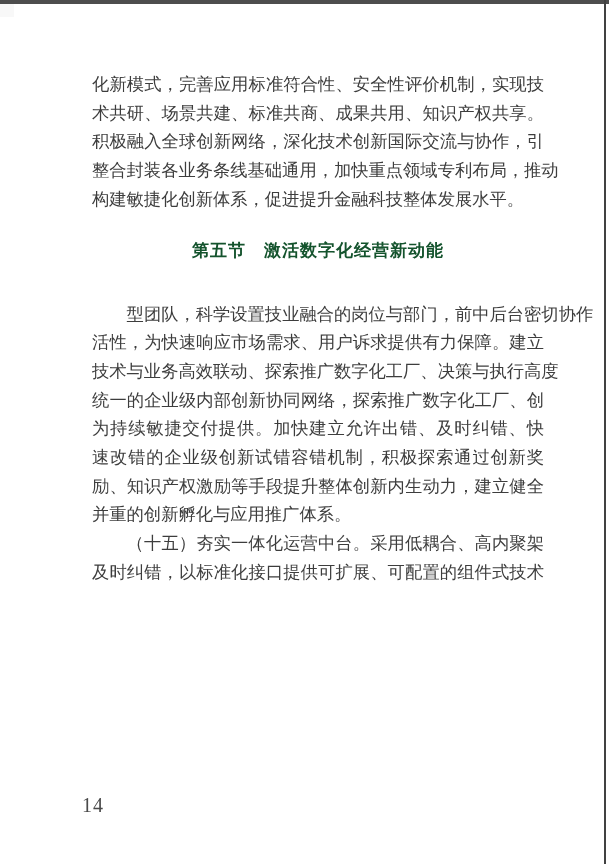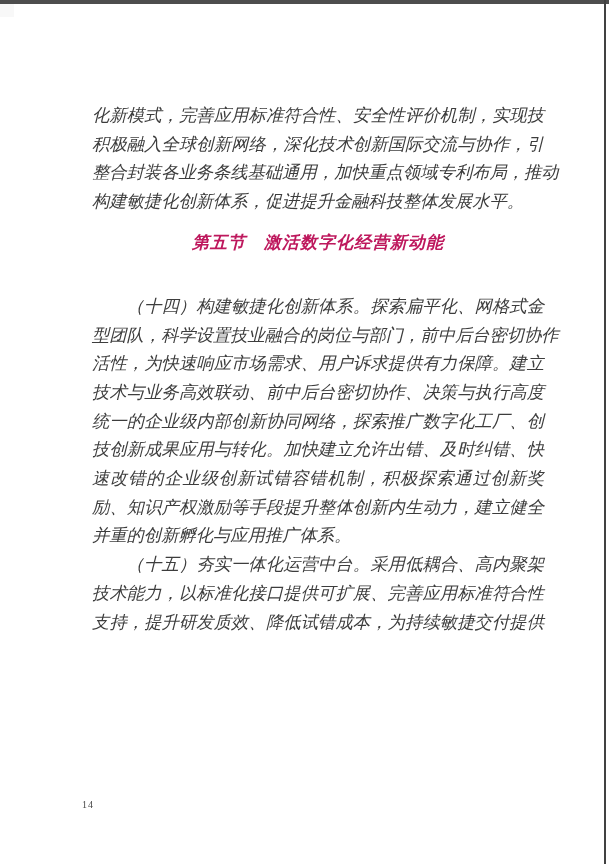--- a/index.html
+++ b/index.html
@@ -28,26 +28,25 @@
   }
   .right-edge-line {
     position: absolute;
     left: 604px; top: 0;
     width: 2px; height: 864px;
     background: #414141;
   }
   .page-body {
     position: absolute;
     left: 92px;
-    top: 102px;
+    top: 71px;
     width: 452px;
     color: #3d3d3d;
     font-size: 17.3px;
     line-height: 28.7px;
-    font-style: italic;
   }
   .para .line {
     text-align: justify;
     text-align-last: justify;
     white-space: nowrap;
   }
   .para .line:last-child {
     text-align-last: left;
   }
   .para.continues .line:last-child {
@@ -55,65 +54,64 @@
   }
   .para.first-line-indent .line:first-child {
     text-indent: 2em;
   }
   .section-heading {
     text-align: center;
     font-weight: bold;
     font-size: 17px;
     line-height: 24px;
     letter-spacing: 1px;
-    color: #be185d;
-    margin-top: 14px;
+    color: #14532d;
+    margin-top: 24px;
     margin-bottom: 38px;
   }
   .page-number {
     position: absolute;
     left: 82px;
     top: 797px;
-    font-size: 10px;
+    font-size: 20px;
     line-height: 16px;
     color: #4a4a4a;
     letter-spacing: 1px;
   }
 </style>
 </head>
 <body>
 
 <div class="top-edge-bar"></div>
 <div class="corner-smudge"></div>
 <div class="right-edge-line"></div>
 
 <div class="page-body">
 
   <div class="para">
       <div class="line">化新模式，完善应用标准符合性、安全性评价机制，实现技</div>
+      <div class="line">术共研、场景共建、标准共商、成果共用、知识产权共享。</div>
       <div class="line">积极融入全球创新网络，深化技术创新国际交流与协作，引</div>
       <div class="line">整合封装各业务条线基础通用，加快重点领域专利布局，推动</div>
       <div class="line">构建敏捷化创新体系，促进提升金融科技整体发展水平。</div>
     </div>
 
   <div class="section-heading">第五节　激活数字化经营新动能</div>
 
   <div class="para first-line-indent">
-      <div class="line">（十四）构建敏捷化创新体系。探索扁平化、网格式金</div>
       <div class="line">型团队，科学设置技业融合的岗位与部门，前中后台密切协作</div>
       <div class="line">活性，为快速响应市场需求、用户诉求提供有力保障。建立</div>
-      <div class="line">技术与业务高效联动、前中后台密切协作、决策与执行高度</div>
+      <div class="line">技术与业务高效联动、探索推广数字化工厂、决策与执行高度</div>
       <div class="line">统一的企业级内部创新协同网络，探索推广数字化工厂、创</div>
-      <div class="line">技创新成果应用与转化。加快建立允许出错、及时纠错、快</div>
+      <div class="line">为持续敏捷交付提供。加快建立允许出错、及时纠错、快</div>
       <div class="line">速改错的企业级创新试错容错机制，积极探索通过创新奖</div>
       <div class="line">励、知识产权激励等手段提升整体创新内生动力，建立健全</div>
       <div class="line">并重的创新孵化与应用推广体系。</div>
     </div>
 
   <div class="para first-line-indent continues">
       <div class="line">（十五）夯实一体化运营中台。采用低耦合、高内聚架</div>
-      <div class="line">技术能力，以标准化接口提供可扩展、完善应用标准符合性</div>
-      <div class="line">支持，提升研发质效、降低试错成本，为持续敏捷交付提供</div>
+      <div class="line">及时纠错，以标准化接口提供可扩展、可配置的组件式技术</div>
     </div>
 
 </div>
 
 <div class="page-number">14</div>
 
 </body></html>

